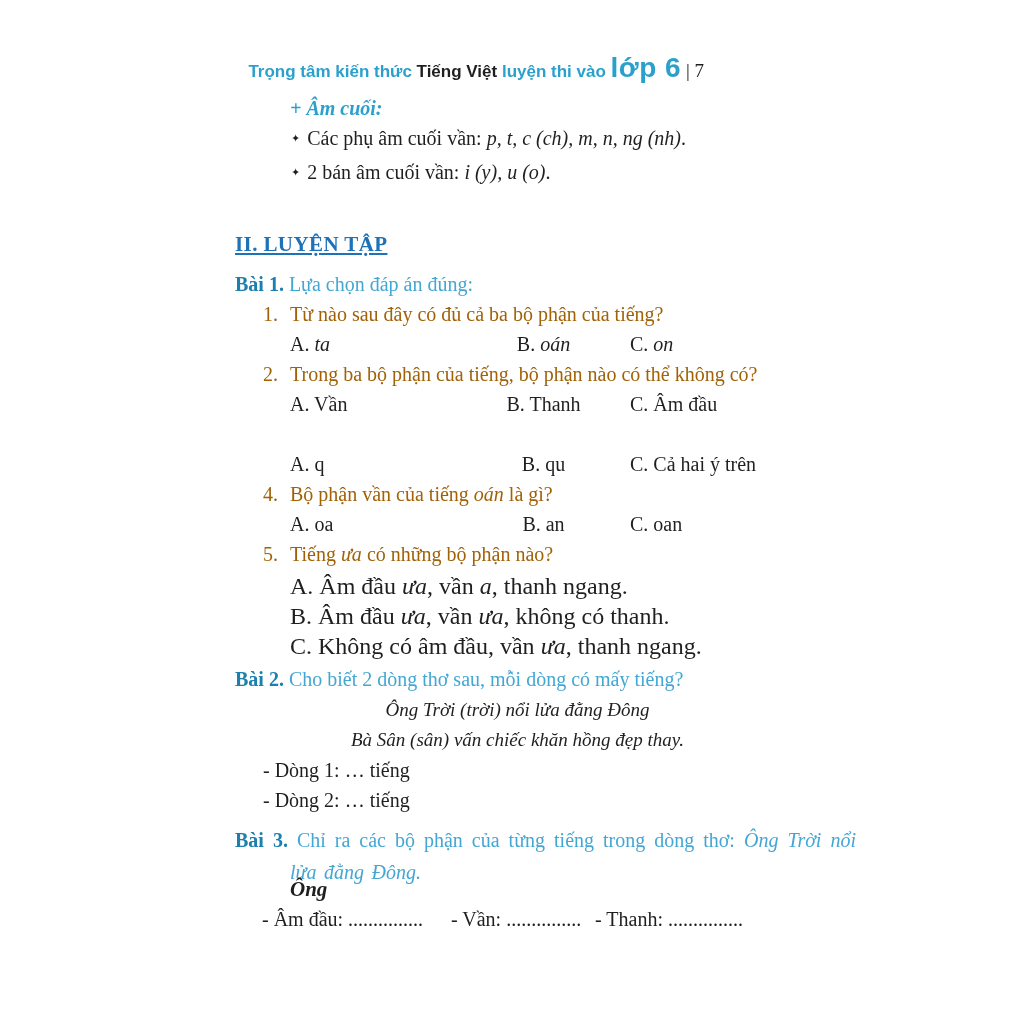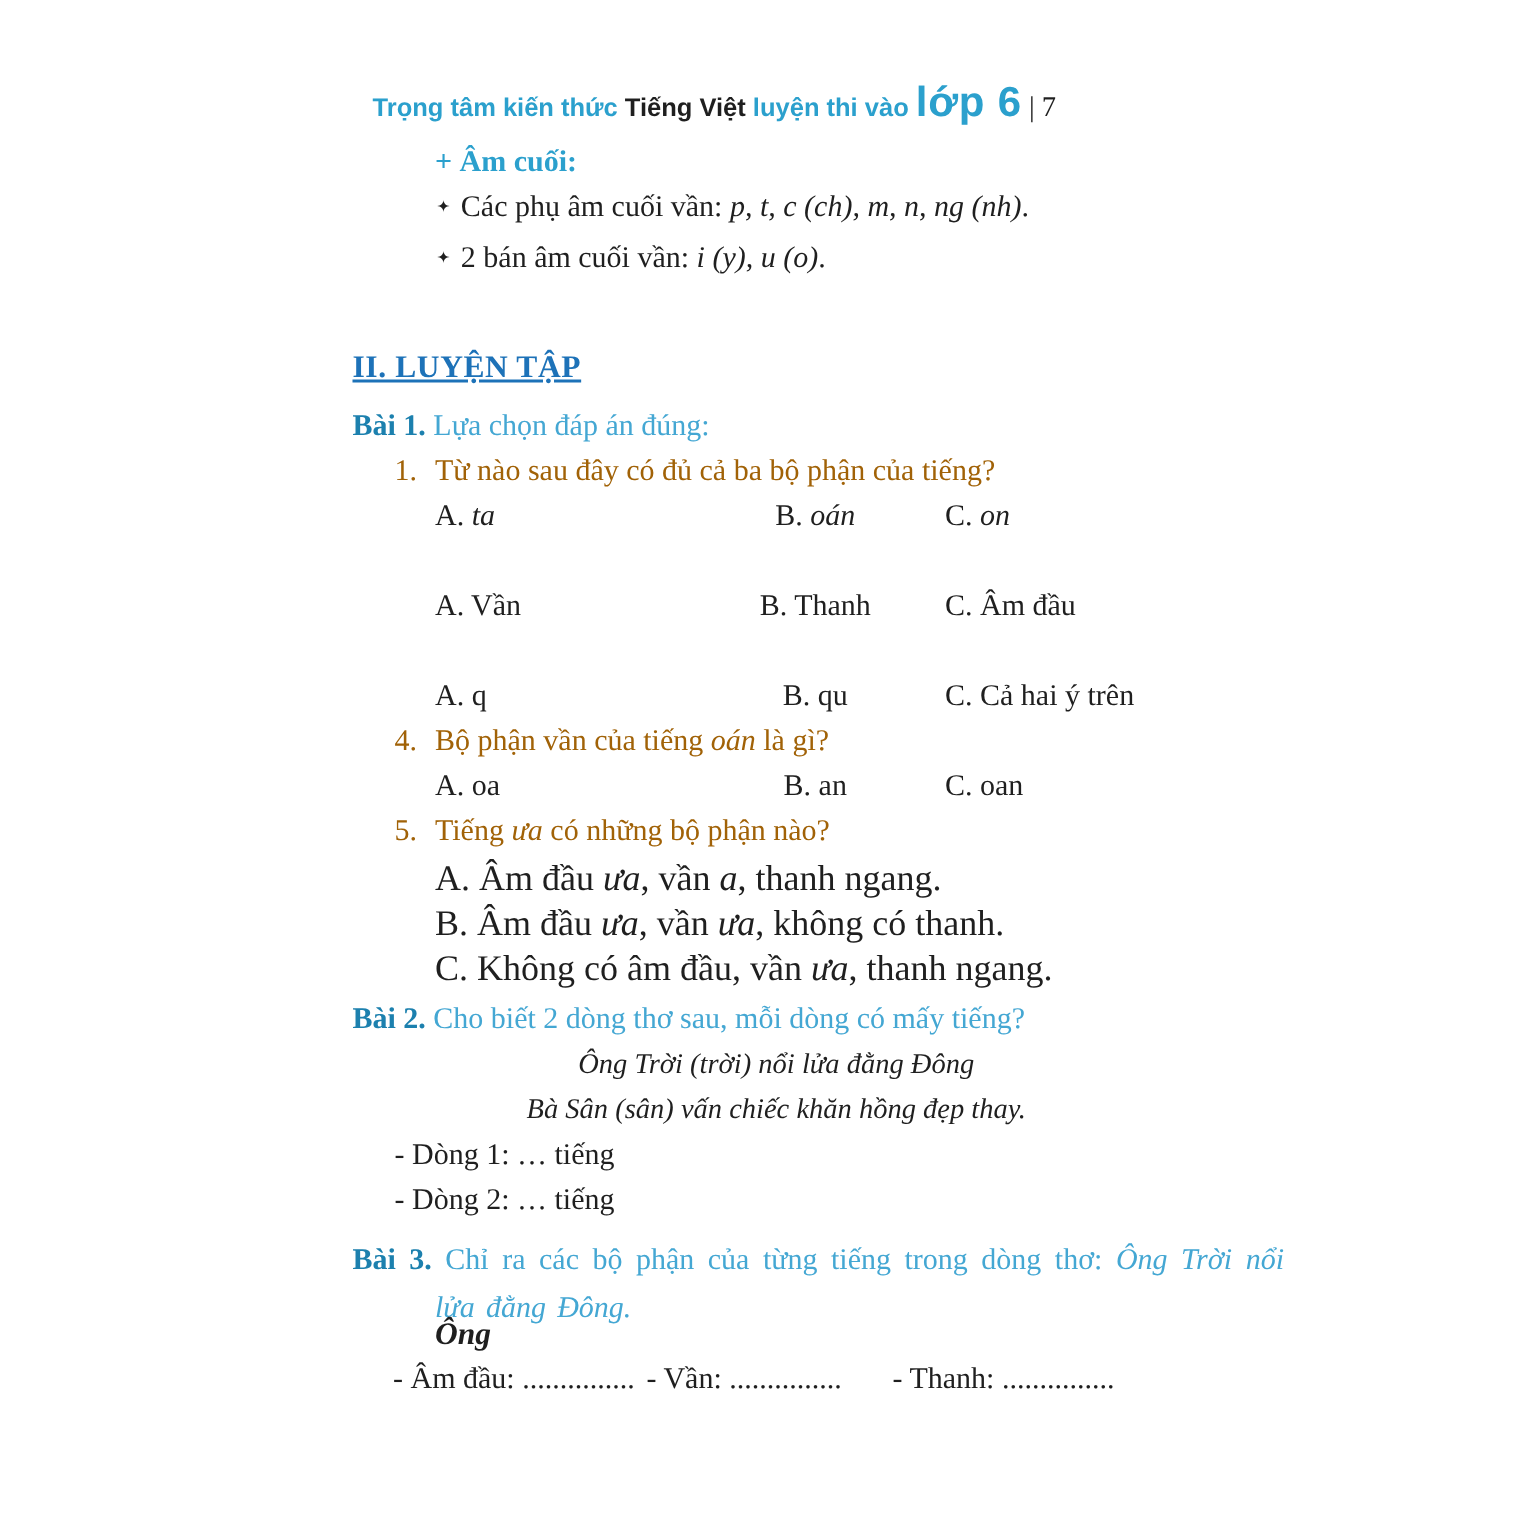--- a/index.html
+++ b/index.html
@@ -22,21 +22,21 @@
     font-size: 17px;
     white-space: nowrap;
   }
   .header .cy  { color: #2ba0cd; }
   .header .bk  { color: #1f1f1f; }
   .header .big { font-size: 28px; letter-spacing: 0.5px; }
   .header .bar, .header .pg { font-weight: normal; font-size: 19px; font-family: "Liberation Serif", serif; }
   
   .am-heading {
     position: absolute; left: 290px; top: 97px;
-    color: #2ba0cd; font-size: 20px; font-weight: bold; text-align: center;
+    color: #2ba0cd; font-style: italic; font-size: 20px; font-weight: bold; text-align: center;
   }
   .bullet { position: absolute; left: 291px; font-size: 20px; }
   .dia { font-family: "DejaVu Sans", sans-serif; font-size: 11px; vertical-align: 3px; padding-right: 7px; }
   .it  { font-style: italic; }
   
   .section {
     position: absolute; left: 235px; top: 232px;
     color: #1d72b8; font-weight: bold; font-size: 21px;
     text-decoration: underline; letter-spacing: 0.4px;
   }
@@ -64,21 +64,21 @@
     padding-left: 55px; text-indent: -55px;
     word-spacing: 2.5px; line-height: 32px;
   }
   .word-ong {
     position: absolute; left: 290px; top: 877px;
     font-weight: bold; font-style: italic; font-size: 21px;
   }
   .fields { position: absolute; left: 262px; top: 908px; width: 563px; height: 26px; font-size: 20px; }
   .fields span { position: absolute; top: 0; white-space: nowrap; }
   .f0 { left: 0; }
-  .f1 { left: 169px; text-align: center; }
+  .f1 { left: 189px; text-align: center; }
   .f2 { left: 333px; }
 </style>
 </head>
 <body>
 
 <div class="page">
 
   <div class="header"><span class="cy">Trọng tâm kiến thức </span><span class="bk">Tiếng Việt </span><span class="cy">luyện thi vào </span><span class="cy big">lớp 6</span><span class="bk bar"> | </span><span class="bk pg">7</span></div>
 
   <div class="am-heading">+ Âm cuối:</div>
@@ -89,20 +89,23 @@
 
   <div class="bai-line" style="top:273px"><span class="lb">Bài 1. </span><span class="tx">Lựa chọn đáp án đúng:</span></div>
 
   <div class="q" style="top:303px">
     <span class="qnum">1.</span><span><span>Từ nào sau đây có đủ cả ba bộ phận của tiếng?</span></span>
   </div>
   <div class="opts" style="top:333px">
     <span class="c0"><span>A. </span><span class="it">ta</span></span><span class="c1"><span>B. </span><span class="it">oán</span></span><span><span>C. </span><span class="it">on</span></span>
   </div>
 
+  <div class="q" style="top:363px">
+    <span class="qnum">2.</span><span><span>Trong ba bộ phận của tiếng, bộ phận nào có thể không có?</span></span>
+  </div>
   <div class="opts" style="top:393px">
     <span class="c0"><span>A. Vần</span></span><span class="c1"><span>B. Thanh</span></span><span><span>C. Âm đầu</span></span>
   </div>
 
   <div class="opts" style="top:453px">
     <span class="c0"><span>A. q</span></span><span class="c1"><span>B. qu</span></span><span><span>C. Cả hai ý trên</span></span>
   </div>
 
   <div class="q" style="top:483px">
     <span class="qnum">4.</span><span><span>Bộ phận vần của tiếng </span><span class="it">oán</span><span> là gì?</span></span>

